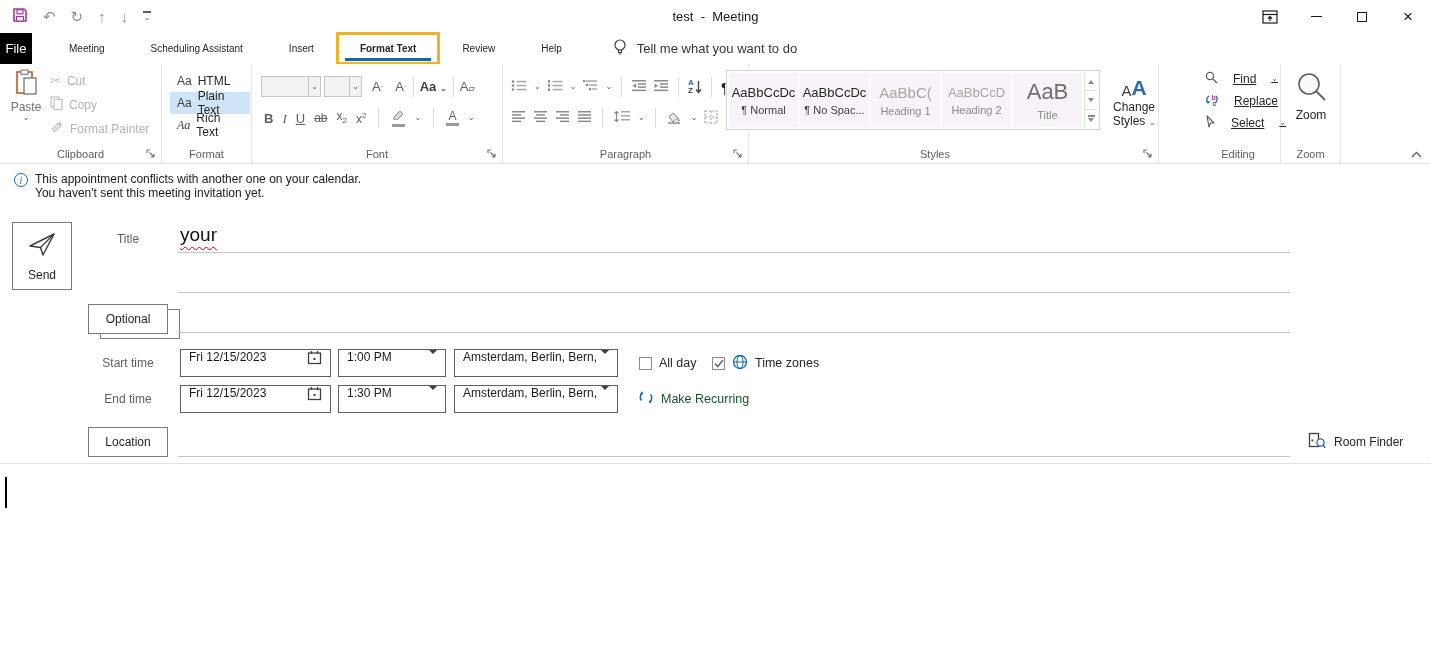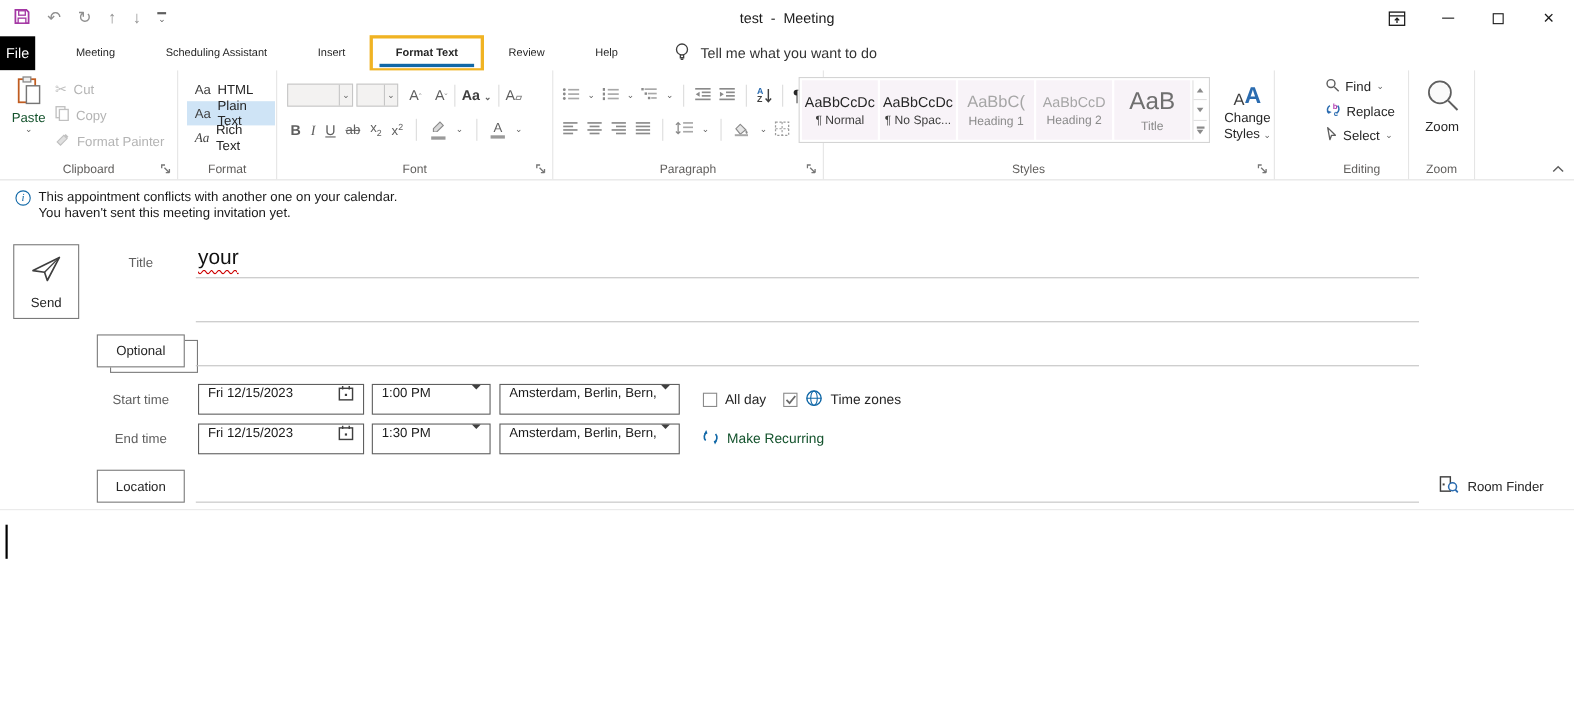--- a/index.html
+++ b/index.html
@@ -28,21 +28,21 @@
   .tab.active { outline:3px solid #f0b323; outline-offset:-2px; font-weight:bold; }
   .tab.active::after { content:""; position:absolute; left:8px; right:8px; bottom:3px; height:3px; background:#1168a7; }
   .tellme { display:flex; align-items:center; gap:10px; margin-left:28px; color:#333; font-size:13px; }
 
   
   #ribbon { position:absolute; top:64px; left:0; right:0; height:100px; background:#fff; border-bottom:1px solid #e1e1e1; }
   .rgroup { position:absolute; top:0; height:99px; border-right:1px solid #e5e5e5; }
   .grp-label { position:absolute; bottom:3px; left:0; right:0; text-align:center; font-size:11px; color:#605e5c; }
   .launcher { position:absolute; bottom:5px; right:5px; width:10px; height:10px; }
   .vdiv { width:1px; height:20px; background:#dcdcdc; margin:0 3px; }
-  .cmdtxt { font-size:12px; color:#14532d; }
+  .cmdtxt { font-size:12px; color:#737373; }
   .chev { font-size:8px; color:#5f5f5f; line-height:1; }
   .tri-dn { width:0; height:0; border-left:4px solid transparent; border-right:4px solid transparent; border-top:4px solid #3f3f3f; }
 
   
   .paste-btn { position:absolute; left:6px; top:5px; width:40px; text-align:center; }
   .clip-rows { position:absolute; left:50px; top:9px; }
   .clip-rows .r { display:flex; align-items:center; gap:6px; margin-bottom:8px; font-size:12px; color:#b4b4b4; }
 
   
   .fmt-rows { position:absolute; left:8px; top:6px; }
@@ -82,21 +82,21 @@
   .tri-u { width:0;height:0;border-left:3px solid transparent;border-right:3px solid transparent;border-bottom:4px solid #8a8a8a; }
   .tri-d { width:0;height:0;border-left:3px solid transparent;border-right:3px solid transparent;border-top:4px solid #8a8a8a; }
   .more-line { width:7px; height:1.5px; background:#8a8a8a; margin-bottom:1px; }
   .chgsty { position:absolute; left:398px; top:4px; width:48px; text-align:center; font-size:12px; color:#262626; line-height:14px; }
   .chgsty .icn { height:30px; display:flex; align-items:flex-end; justify-content:center; margin-bottom:2px; }
   .chgsty .a1 { font-size:15px; color:#3f3f3f; line-height:1; }
   .chgsty .a2 { font-size:21px; font-weight:bold; color:#2b6cb0; line-height:1; }
 
   
   .edit-rows { position:absolute; left:9px; top:7px; }
-  .edit-rows .r { display:flex; align-items:center; gap:5px; margin-bottom:6px; font-size:12px; color:#262626; }
+  .edit-rows .r { display:flex; align-items:center; gap:15px; margin-bottom:6px; font-size:12px; color:#262626;text-decoration:underline; }
   .zoombtn { position:absolute; left:9px; top:7px; width:42px; text-align:center; font-size:12px; color:#262626; }
   .collapse-btn { position:absolute; right:9px; bottom:3px; color:#5f5f5f; font-size:11px; line-height:1; }
 
   
   #infobar { position:absolute; top:165px; left:0; right:0; height:45px; padding:7px 0 0 14px; display:flex; gap:7px; }
   .info-icon { width:14px; height:14px; border:1px solid #1168a7; border-radius:50%; color:#1168a7; font-size:10px; font-style:italic; font-family:"Liberation Serif",serif; display:flex; align-items:center; justify-content:center; flex:0 0 auto; margin-top:1px; }
   #infobar .lines { font-size:12px; color:#1a1a1a; line-height:14px; }
 
   
   .outline-btn { position:absolute; border:1px solid #7a7a7a; background:#fff; display:flex; align-items:center; justify-content:center; font-size:12px; color:#262626; }

